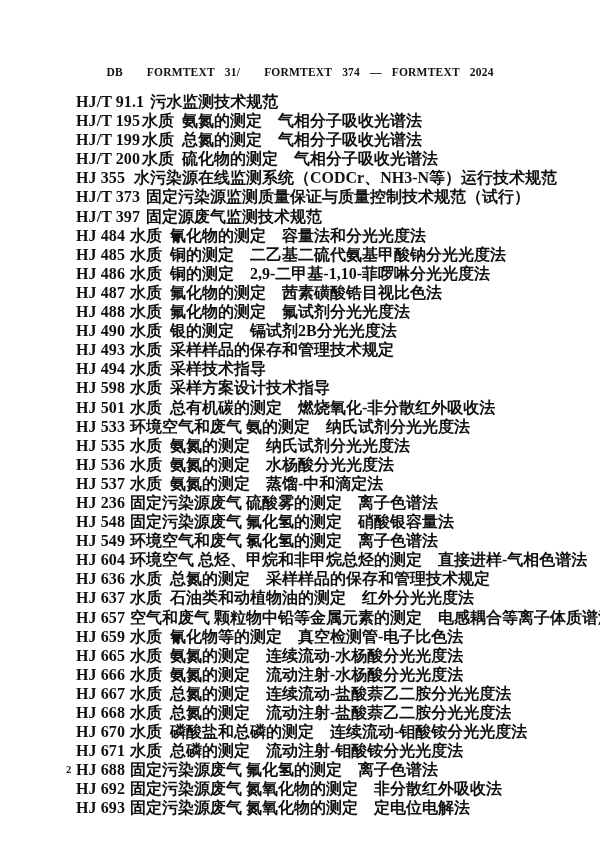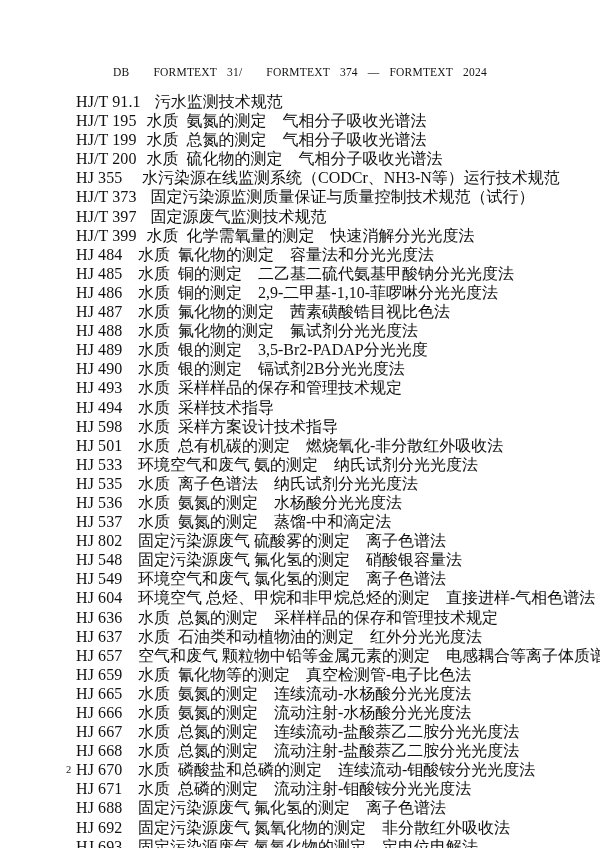--- a/index.html
+++ b/index.html
@@ -14,20 +14,21 @@
     color: #1a1a1a;
     position: relative;
     overflow: hidden;
   }
   .page {
     position: relative;
     width: 600px;
     height: 848px;
     box-sizing: border-box;
     padding: 0;
+    font-weight: bold;
   }
   .header {
     position: absolute;
     top: 66px;
     left: 0;
     width: 600px;
     text-align: center;
     font-size: 11.5px;
     letter-spacing: 0.2px;
     color: #111;
@@ -52,21 +53,21 @@
     line-height: 19.1px;
     color: #111;
   }
   .code {
     display: inline-block;
     min-width: 52px;
     letter-spacing: 0.1px;
   }
   .cat {
     display: inline-block;
-    margin-left: 10px;
+    margin-left: 2px;
   }
   .cat-w4 { min-width: 36px; }
   .cat-w5 { min-width: 48px; }
   .title {
     display: inline;
     margin-left: 4px;
   }
   .pagenum {
     position: absolute;
     left: 66px;
@@ -103,53 +104,51 @@
     <div class="row"><span class="code">HJ/T 199</span><span class="cat cat-w4">水质</span><span class="title">总氮的测定　气相分子吸收光谱法</span></div>
 
     <div class="row"><span class="code">HJ/T 200</span><span class="cat cat-w4">水质</span><span class="title">硫化物的测定　气相分子吸收光谱法</span></div>
 
     <div class="row"><span class="code">HJ 355</span><span class="cat"></span><span class="title">水污染源在线监测系统（CODCr、NH3-N等）运行技术规范</span></div>
 
     <div class="row"><span class="code">HJ/T 373</span><span class="cat"></span><span class="title">固定污染源监测质量保证与质量控制技术规范（试行）</span></div>
 
     <div class="row"><span class="code">HJ/T 397</span><span class="cat"></span><span class="title">固定源废气监测技术规范</span></div>
 
-    <div class="row"><span class="code">HJ/T 399</span><span class="cat cat-w4">水质</span><span class="title">化学需氧量的测定　快速消解分光光度法</span></div>
 
     <div class="row"><span class="code">HJ 484</span><span class="cat cat-w4">水质</span><span class="title">氰化物的测定　容量法和分光光度法</span></div>
 
     <div class="row"><span class="code">HJ 485</span><span class="cat cat-w4">水质</span><span class="title">铜的测定　二乙基二硫代氨基甲酸钠分光光度法</span></div>
 
     <div class="row"><span class="code">HJ 486</span><span class="cat cat-w4">水质</span><span class="title">铜的测定　2,9-二甲基-1,10-菲啰啉分光光度法</span></div>
 
     <div class="row"><span class="code">HJ 487</span><span class="cat cat-w4">水质</span><span class="title">氟化物的测定　茜素磺酸锆目视比色法</span></div>
 
     <div class="row"><span class="code">HJ 488</span><span class="cat cat-w4">水质</span><span class="title">氟化物的测定　氟试剂分光光度法</span></div>
 
-    <div class="row"><span class="code">HJ 489</span><span class="cat cat-w4">水质</span><span class="title">银的测定　3,5-Br2-PADAP分光光度</span></div>
 
     <div class="row"><span class="code">HJ 490</span><span class="cat cat-w4">水质</span><span class="title">银的测定　镉试剂2B分光光度法</span></div>
 
     <div class="row"><span class="code">HJ 493</span><span class="cat cat-w4">水质</span><span class="title">采样样品的保存和管理技术规定</span></div>
 
     <div class="row"><span class="code">HJ 494</span><span class="cat cat-w4">水质</span><span class="title">采样技术指导</span></div>
 
     <div class="row"><span class="code">HJ 598</span><span class="cat cat-w4">水质</span><span class="title">采样方案设计技术指导</span></div>
 
     <div class="row"><span class="code">HJ 501</span><span class="cat cat-w4">水质</span><span class="title">总有机碳的测定　燃烧氧化-非分散红外吸收法</span></div>
 
     <div class="row"><span class="code">HJ 533</span><span class="cat">环境空气和废气</span><span class="title">氨的测定　纳氏试剂分光光度法</span></div>
 
-    <div class="row"><span class="code">HJ 535</span><span class="cat cat-w4">水质</span><span class="title">离子色谱法　纳氏试剂分光光度法</span></div>
+    <div class="row"><span class="code">HJ 535</span><span class="cat cat-w4">水质</span><span class="title">氨氮的测定　纳氏试剂分光光度法</span></div>
 
     <div class="row"><span class="code">HJ 536</span><span class="cat cat-w4">水质</span><span class="title">氨氮的测定　水杨酸分光光度法</span></div>
 
     <div class="row"><span class="code">HJ 537</span><span class="cat cat-w4">水质</span><span class="title">氨氮的测定　蒸馏-中和滴定法</span></div>
 
-    <div class="row"><span class="code">HJ 802</span><span class="cat">固定污染源废气</span><span class="title">硫酸雾的测定　离子色谱法</span></div>
+    <div class="row"><span class="code">HJ 236</span><span class="cat">固定污染源废气</span><span class="title">硫酸雾的测定　离子色谱法</span></div>
 
     <div class="row"><span class="code">HJ 548</span><span class="cat">固定污染源废气</span><span class="title">氟化氢的测定　硝酸银容量法</span></div>
 
     <div class="row"><span class="code">HJ 549</span><span class="cat">环境空气和废气</span><span class="title">氯化氢的测定　离子色谱法</span></div>
 
     <div class="row"><span class="code">HJ 604</span><span class="cat cat-w5">环境空气</span><span class="title">总烃、甲烷和非甲烷总烃的测定　直接进样-气相色谱法</span></div>
 
     <div class="row"><span class="code">HJ 636</span><span class="cat cat-w4">水质</span><span class="title">总氮的测定　采样样品的保存和管理技术规定</span></div>
 
     <div class="row"><span class="code">HJ 637</span><span class="cat cat-w4">水质</span><span class="title">石油类和动植物油的测定　红外分光光度法</span></div>

